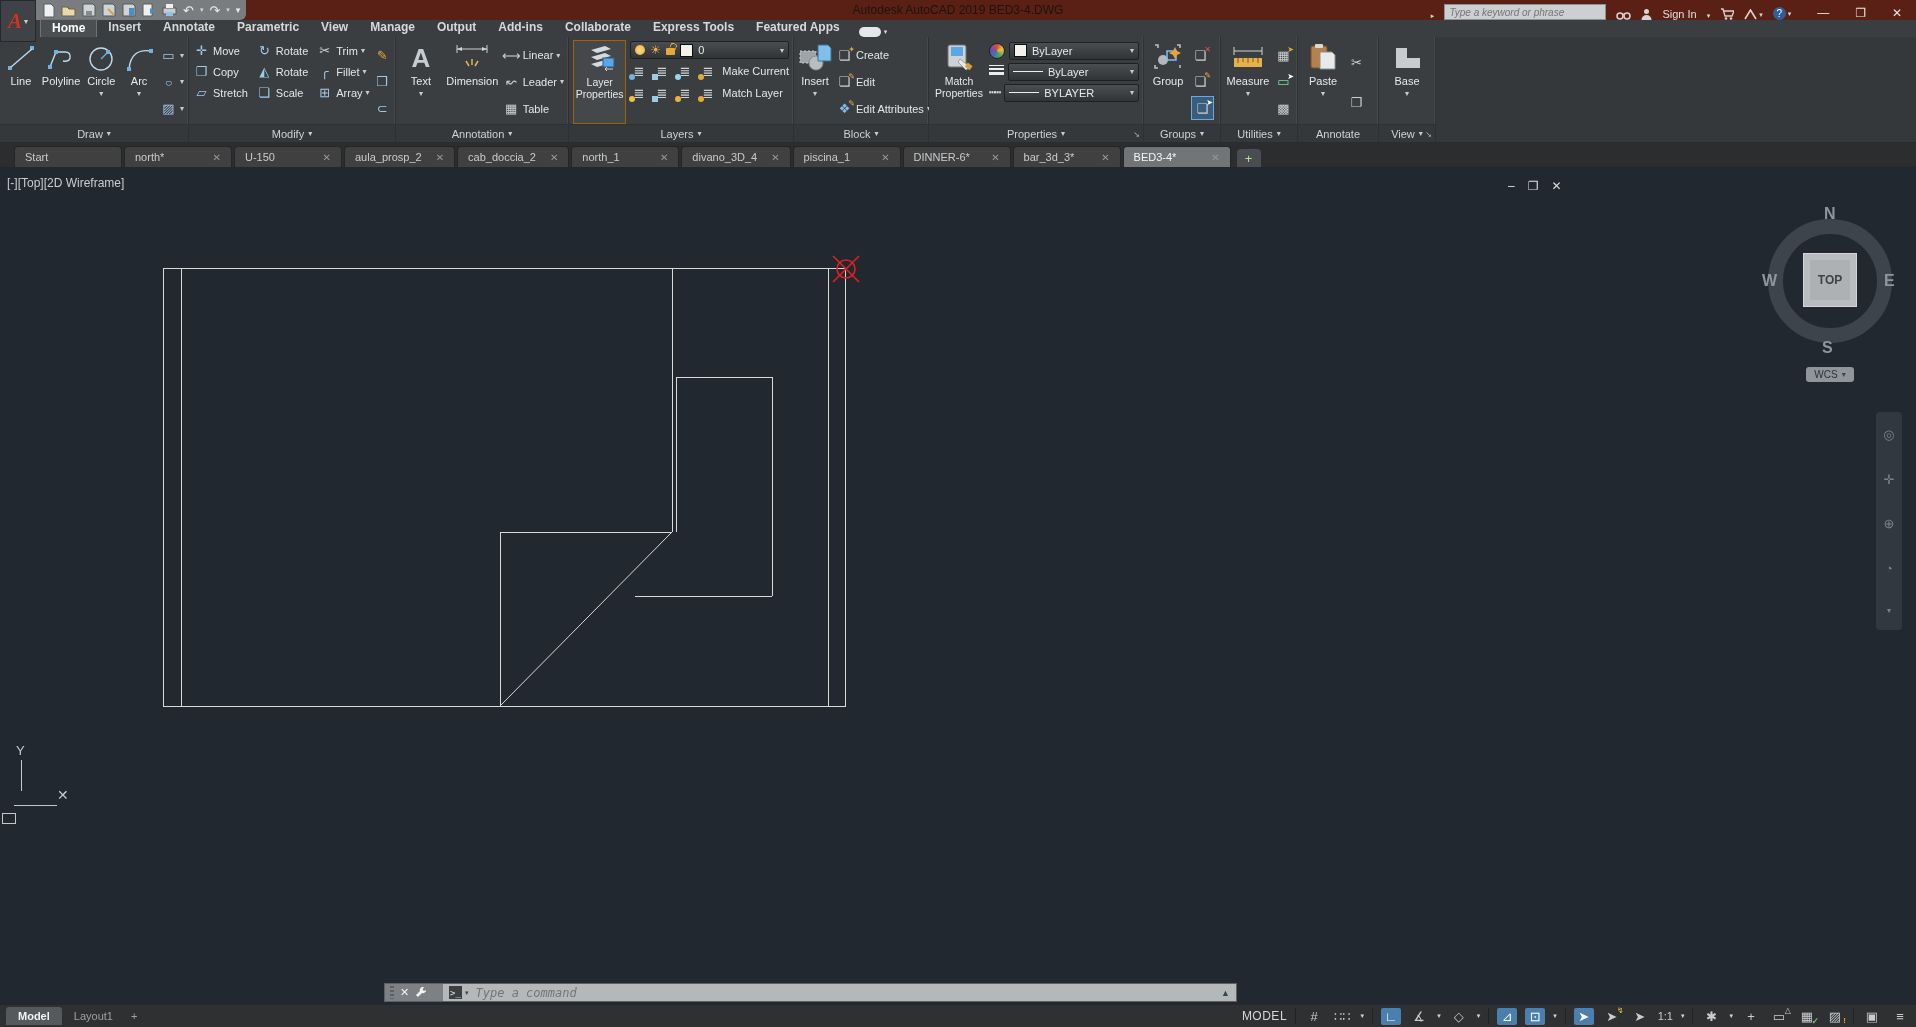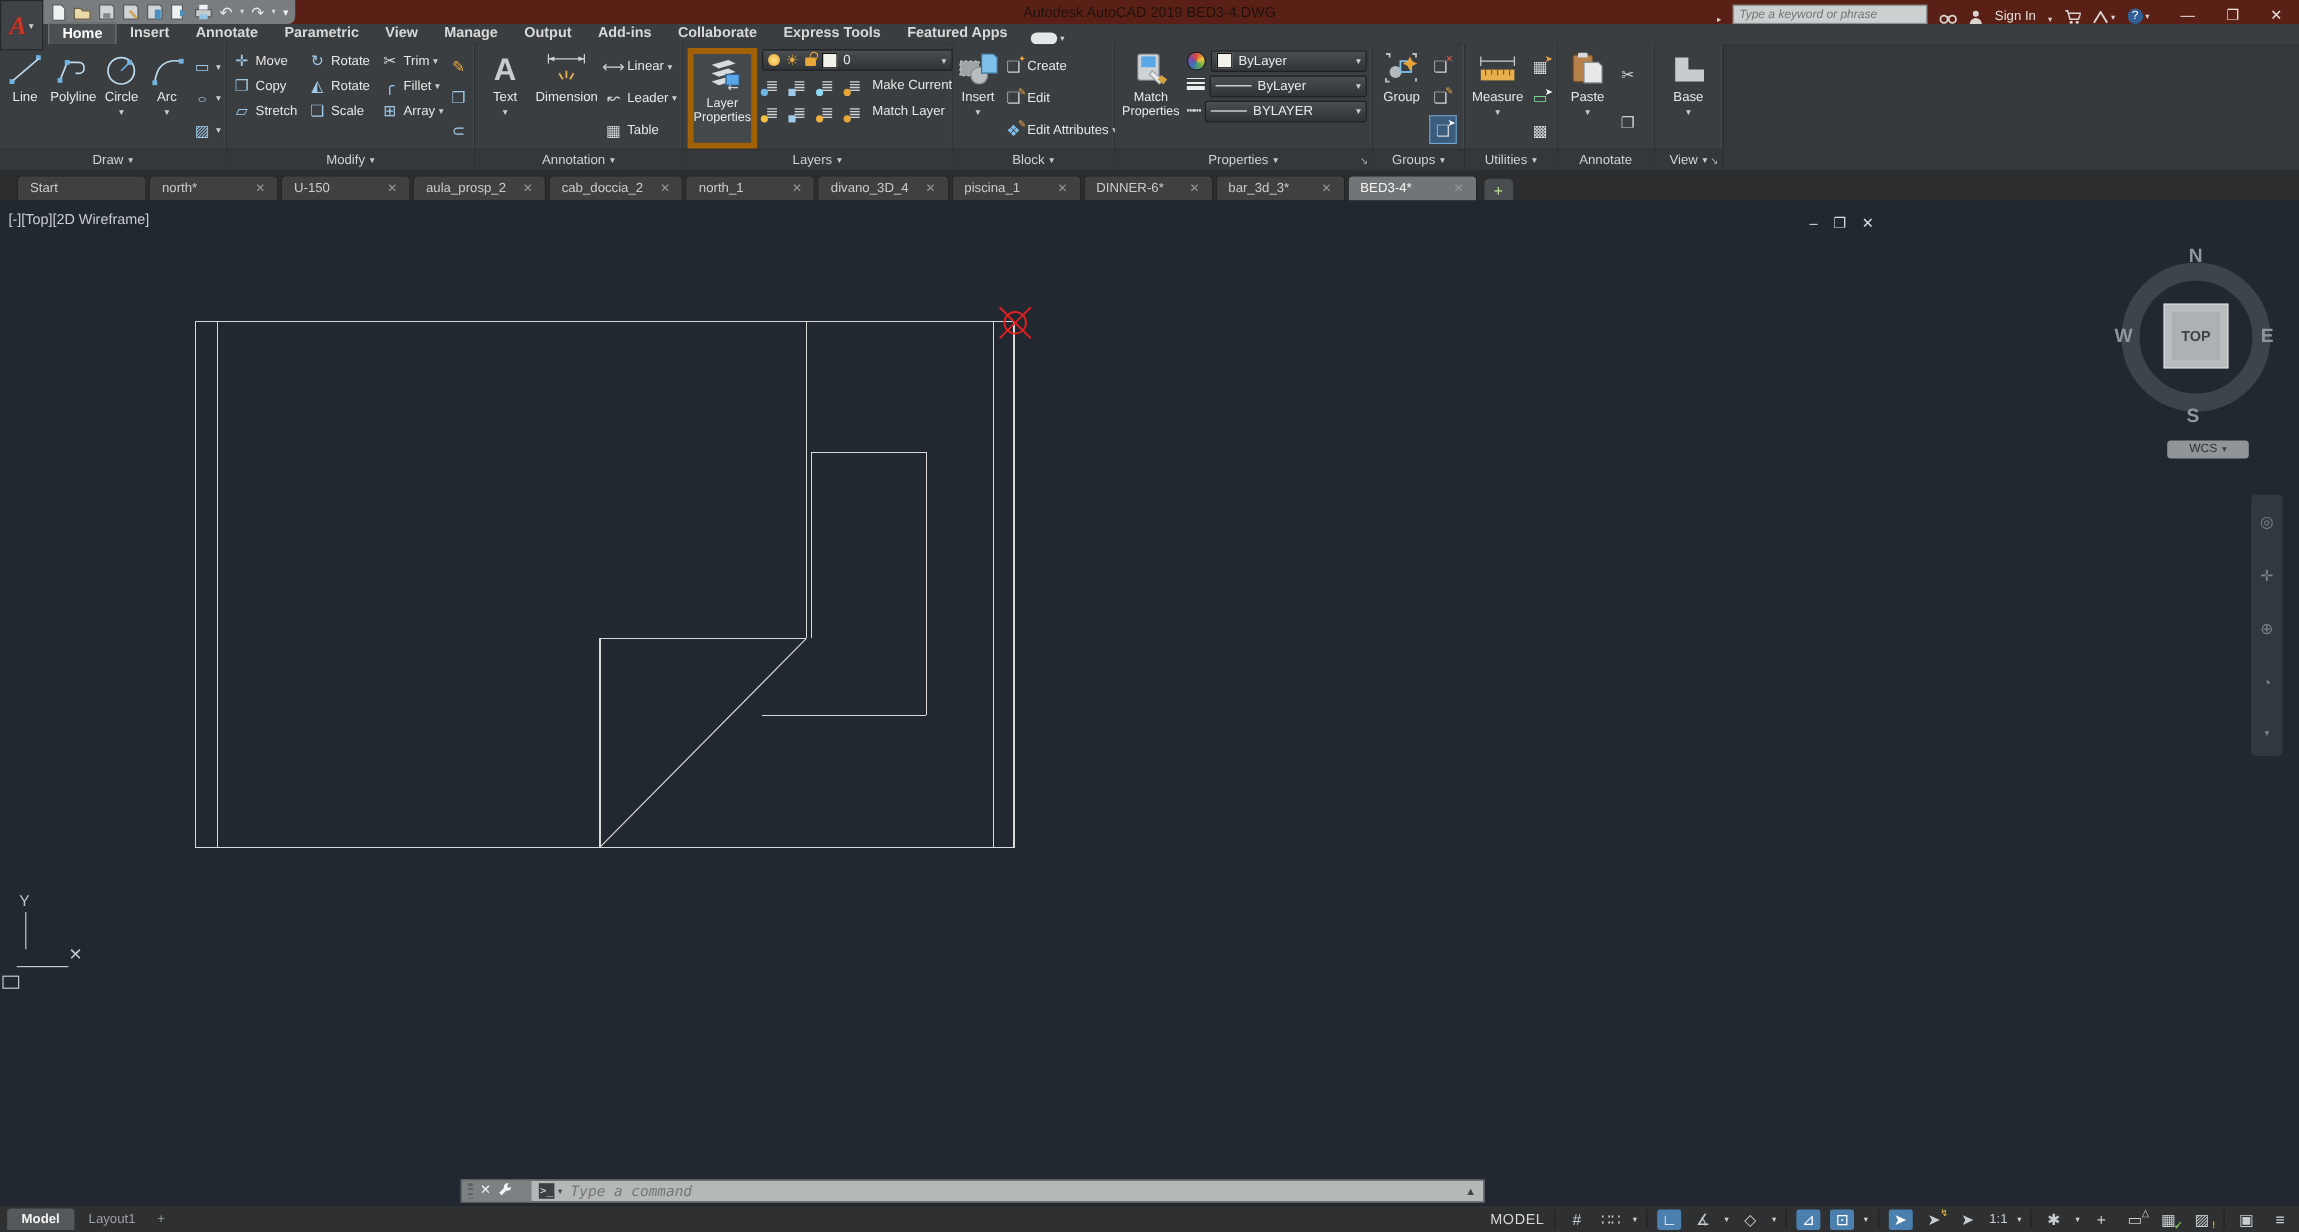--- a/index.html
+++ b/index.html
@@ -60,42 +60,42 @@
   .dotbulb{width:10px;height:10px;border-radius:50%;background:radial-gradient(#ffe28a,#e8a62f);flex:0 0 auto;}
   .sun{color:#eeb23c;font-size:12px;line-height:1;}
   .lockb{width:9px;height:7px;background:#e8a838;position:relative;border-radius:1px;flex:0 0 auto;margin-top:3px;}
   .lockb:before{content:"";position:absolute;left:1px;top:-5px;width:5px;height:5px;border:1.5px solid #e8a838;border-bottom:none;border-radius:4px 4px 0 0;transform:translateX(3px) rotate(20deg);}
   .lstack{position:relative;width:17px;height:15px;color:#ccd1d4;font-size:13px;line-height:15px;text-align:center;}
   .lstack i{position:absolute;width:6px;height:6px;border-radius:50%;left:-1px;bottom:-1px;}
   .cwheel{width:14px;height:14px;border-radius:50%;background:conic-gradient(#d84b3a,#e8c23c,#58a84c,#3f72b8,#7a4ea8,#d84b3a);border:1px solid #222;}
   .lwicon{width:15px;height:13px;background:repeating-linear-gradient(#eceeee 0 1px,transparent 1px 3px,#eceeee 3px 5px,transparent 5px 7px,#eceeee 7px 10px,transparent 10px 13px);}
   .lticon{color:#e2e4e4;font-size:11px;letter-spacing:-1px;}
   .hl{background:#3a5d7e;outline:1px solid #6fa8d8;}
-  .layerbig{background:#45484b;border:5px solid #a16207;}
+  .layerbig{background:#45484b;border:1px solid #a16207;}
   
   .filetabs{position:absolute;left:0;top:142px;width:100%;height:25px;background:#2b2d2f;display:flex;align-items:flex-end;padding-left:14px;box-sizing:border-box;gap:2px;}
   .ftab{height:20px;background:#404040;border-radius:4px 4px 0 0;border:1px solid #232526;border-bottom:none;
         display:flex;align-items:center;gap:14px;padding:0 10px;min-width:86px;color:#c8cbcd;font-size:11px;}
   .ftab .ftx{color:#96999b;font-size:10px;margin-left:auto;}
   .ftab.active{background:#717577;color:#f4f5f5;}
   .ftplus{height:18px;width:24px;background:#4a4d4f;border-radius:4px 4px 0 0;display:flex;align-items:center;justify-content:center;
           color:#b9de8e;font-size:13px;margin-left:4px;}
   
   .canvas{position:absolute;left:0;top:167px;width:1916px;height:838px;background:#212830;overflow:hidden;}
   .vplabel{position:absolute;left:7px;top:9px;color:#c9cdd1;font-size:12px;}
   .vpctl{position:absolute;left:1508px;top:12px;display:flex;gap:13px;color:#dcdfe2;font-size:12px;}
   svg.draw{position:absolute;left:0;top:0;}
   
   .vc-ring{position:absolute;left:1768px;top:52px;width:124px;height:124px;border-radius:50%;border:15px solid #3d444b;box-sizing:border-box;}
   .vc-letter{position:absolute;color:#8f979e;font-weight:bold;font-size:16px;}
   .vc-face{position:absolute;left:1803px;top:86px;width:54px;height:54px;background:#b9bdc0;border:1px solid #d3d6d8;box-sizing:border-box;
            display:flex;align-items:center;justify-content:center;}
   .vc-face .inner{width:40px;height:40px;background:#adb1b4;display:flex;align-items:center;justify-content:center;
                   color:#3f4346;font-weight:bold;font-size:12px;}
-  .wcs{position:absolute;left:1806px;top:200px;width:68px;height:15px;background:#8f9599;border-radius:3px;color:#2e3133;
+  .wcs{position:absolute;left:1806px;top:200px;width:48px;height:15px;background:#8f9599;border-radius:3px;color:#2e3133;
        font-size:10px;display:flex;align-items:center;justify-content:center;gap:4px;}
   .wcs .dd{color:#3e4245;}
   
   .navbar{position:absolute;left:1876px;top:245px;width:26px;height:218px;background:rgba(140,146,152,0.16);border-radius:4px;
           display:flex;flex-direction:column;align-items:center;justify-content:space-around;color:rgba(215,220,224,0.45);font-size:13px;}
   
   .ucs-y{position:absolute;left:16px;top:576px;color:#c3c8cc;font-size:13px;}
   .ucs-vline{position:absolute;left:21px;top:593px;width:1px;height:31px;background:#c3c8cc;}
   .ucs-hline{position:absolute;left:14px;top:638px;width:43px;height:1px;background:#c3c8cc;}
   .ucs-x{position:absolute;left:57px;top:620px;color:#c3c8cc;font-size:14px;}

